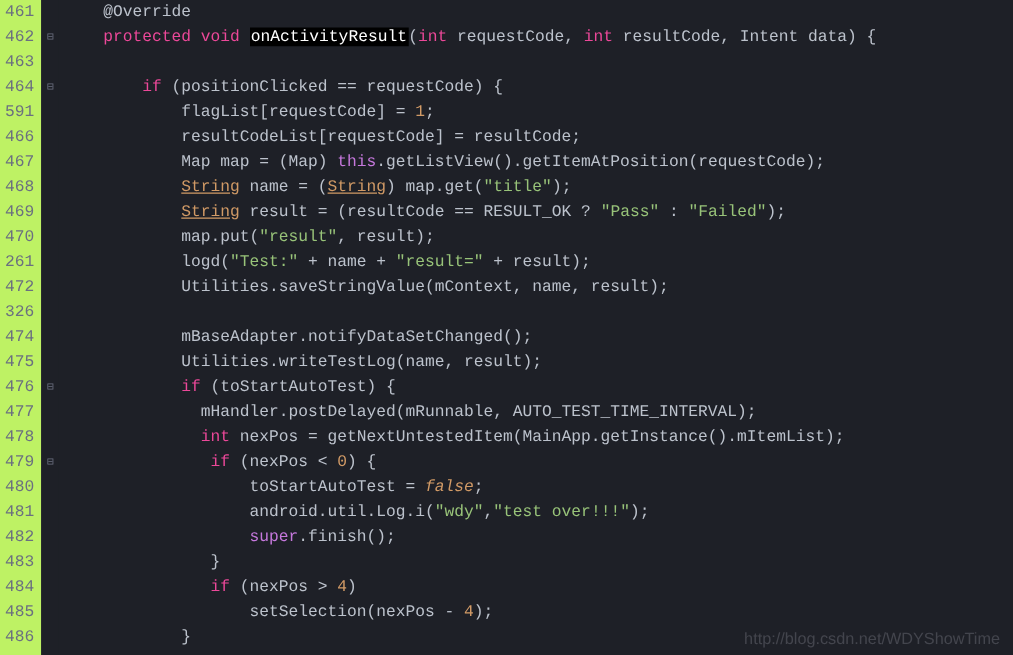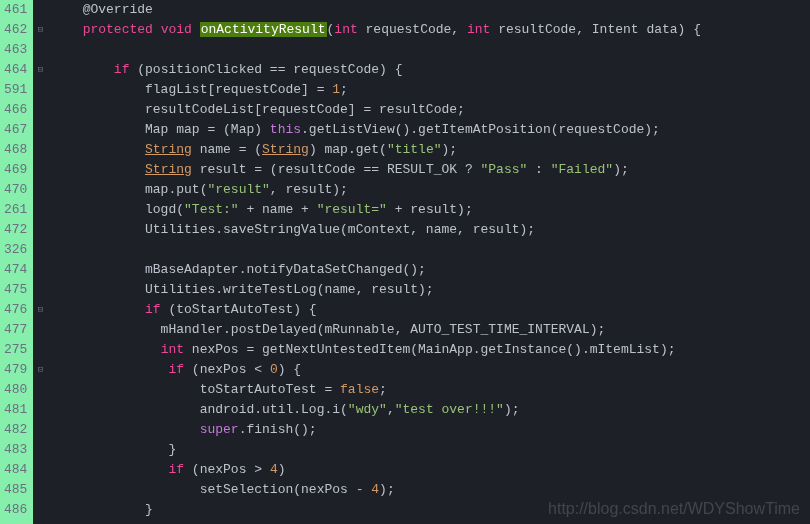--- a/index.html
+++ b/index.html
@@ -7,21 +7,21 @@
   background: #1e2027;
   font-family: Consolas, 'Courier New', monospace;
   font-size: 13px;
   width: 810px;
   height: 524px;
   overflow: hidden;
   position: relative;
 }
 .editor { display: flex; height: 100%; }
 .gutter {
-  background: #86efac;
+  background: #bef264;
   color: #6b7080;
   text-align: right;
   padding: 0 6px 0 4px;
   user-select: none;
   flex-shrink: 0;
   line-height: 20px;
 }
 .gutter-line { height: 20px; }
 .fold-col {
   width: 14px;
@@ -44,32 +44,32 @@
   white-space: pre;
   padding-left: 4px;
 }
 .code-line { height: 20px; }
 .kw { color: #ec4899; }
 .type { color: #d19a66; text-decoration: underline; }
 .num { color: #d19a66; }
 .str { color: #98c379; }
 .this { color: #c678dd; }
 .ann { color: #bcc2cc; }
-.bool { color: #d19a66; }
+.bool { color: #d19a66; font-style: italic; }
 .hl {
-  background: #4d7c0f;
+  background: #000000;
   color: #fff;
   padding: 0 1px;
 }
 .watermark {
   position: absolute;
   right: 10px;
   bottom: 6px;
   color: rgba(180,180,190,0.25);
-  font-size: 16px;
+  font-size: 13px;
   font-family: sans-serif;
   pointer-events: none;
 }
 </style>
 </head>
 <body>
 
 <div class="editor">
   <div class="gutter" id="gutter">
       <div class="gutter-line">461</div>
@@ -82,21 +82,21 @@
       <div class="gutter-line">468</div>
       <div class="gutter-line">469</div>
       <div class="gutter-line">470</div>
       <div class="gutter-line">261</div>
       <div class="gutter-line">472</div>
       <div class="gutter-line">326</div>
       <div class="gutter-line">474</div>
       <div class="gutter-line">475</div>
       <div class="gutter-line">476</div>
       <div class="gutter-line">477</div>
-      <div class="gutter-line">275</div>
+      <div class="gutter-line">478</div>
       <div class="gutter-line">479</div>
       <div class="gutter-line">480</div>
       <div class="gutter-line">481</div>
       <div class="gutter-line">482</div>
       <div class="gutter-line">483</div>
       <div class="gutter-line">484</div>
       <div class="gutter-line">485</div>
       <div class="gutter-line">486</div>
     </div>
   <div class="fold-col" id="foldcol">

